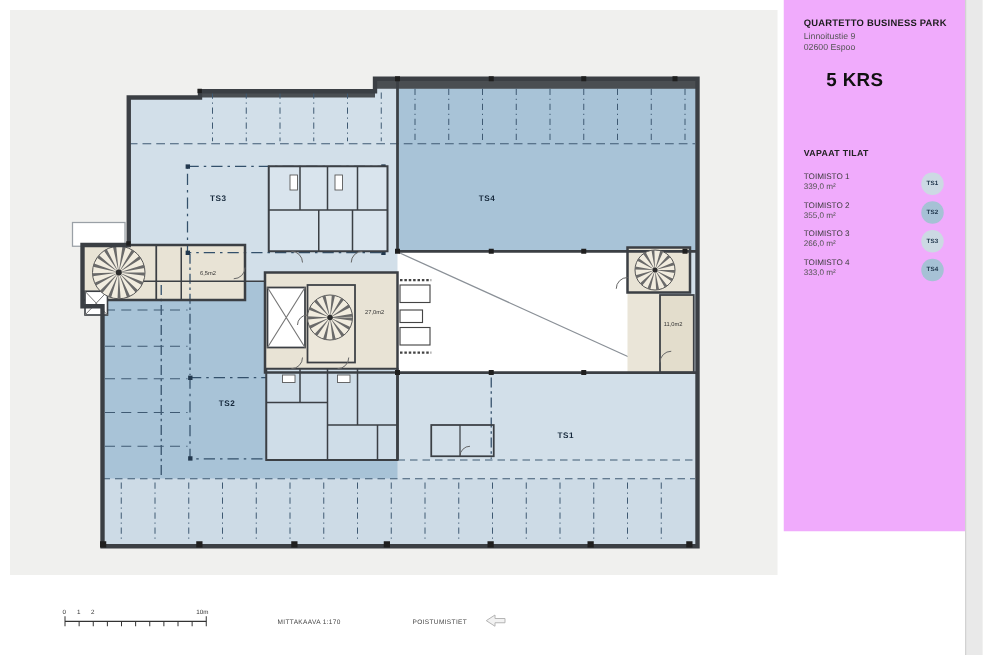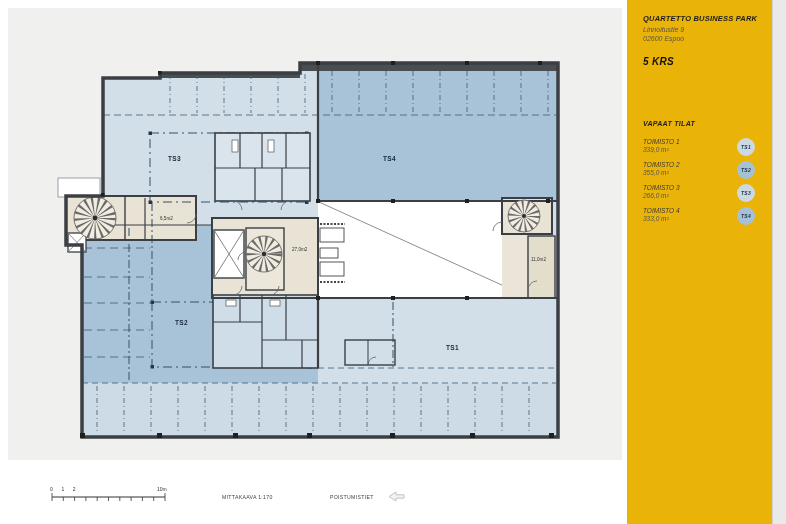--- a/index.html
+++ b/index.html
@@ -3,25 +3,25 @@
 <meta charset="utf-8">
 <style>
   html,body{margin:0;padding:0;}
   body{
     width:786px;height:524px;position:relative;overflow:hidden;
     background:#ffffff;
     font-family:"Liberation Sans", sans-serif;
     -webkit-font-smoothing:antialiased;
   }
   #plan-svg{position:absolute;left:0;top:0;}
-  .panel{position:absolute;left:627px;top:0;width:146px;height:524px;background:#eab308;font-style:italic;}
+  .panel{position:absolute;left:627px;top:0;width:146px;height:425px;background:#f0abfc;}
   .hdr{position:absolute;left:16px;top:14px;}
   .hdr .title{font-size:7.5px;font-weight:bold;color:#1c1c1c;letter-spacing:.2px;}
   .hdr .addr{font-size:7px;color:#555;margin-top:2.5px;}
-  .floor{position:absolute;left:16px;top:56px;font-size:10px;font-weight:bold;color:#111;letter-spacing:.3px;}
+  .floor{position:absolute;left:34px;top:56px;font-size:15px;font-weight:bold;color:#111;letter-spacing:.3px;}
   .vapaat{position:absolute;left:16px;top:120px;font-size:7px;font-weight:bold;color:#222;letter-spacing:.3px;}
   .leg-item{position:absolute;left:16px;width:120px;height:22px;}
   .leg-name{font-size:6.5px;color:#3a3a3a;}
   .leg-area{font-size:6.5px;color:#555;margin-top:1px;}
   .badge{
     position:absolute;right:8px;top:0px;width:18px;height:18px;border-radius:50%;
     display:flex;align-items:center;justify-content:center;
     font-size:5px;font-weight:bold;color:#1d3349;letter-spacing:.2px;
   }
   .edge-strip{position:absolute;left:772px;top:0;width:14px;height:524px;background:#e9e9e9;border-left:1px solid #d2d2d2;}

